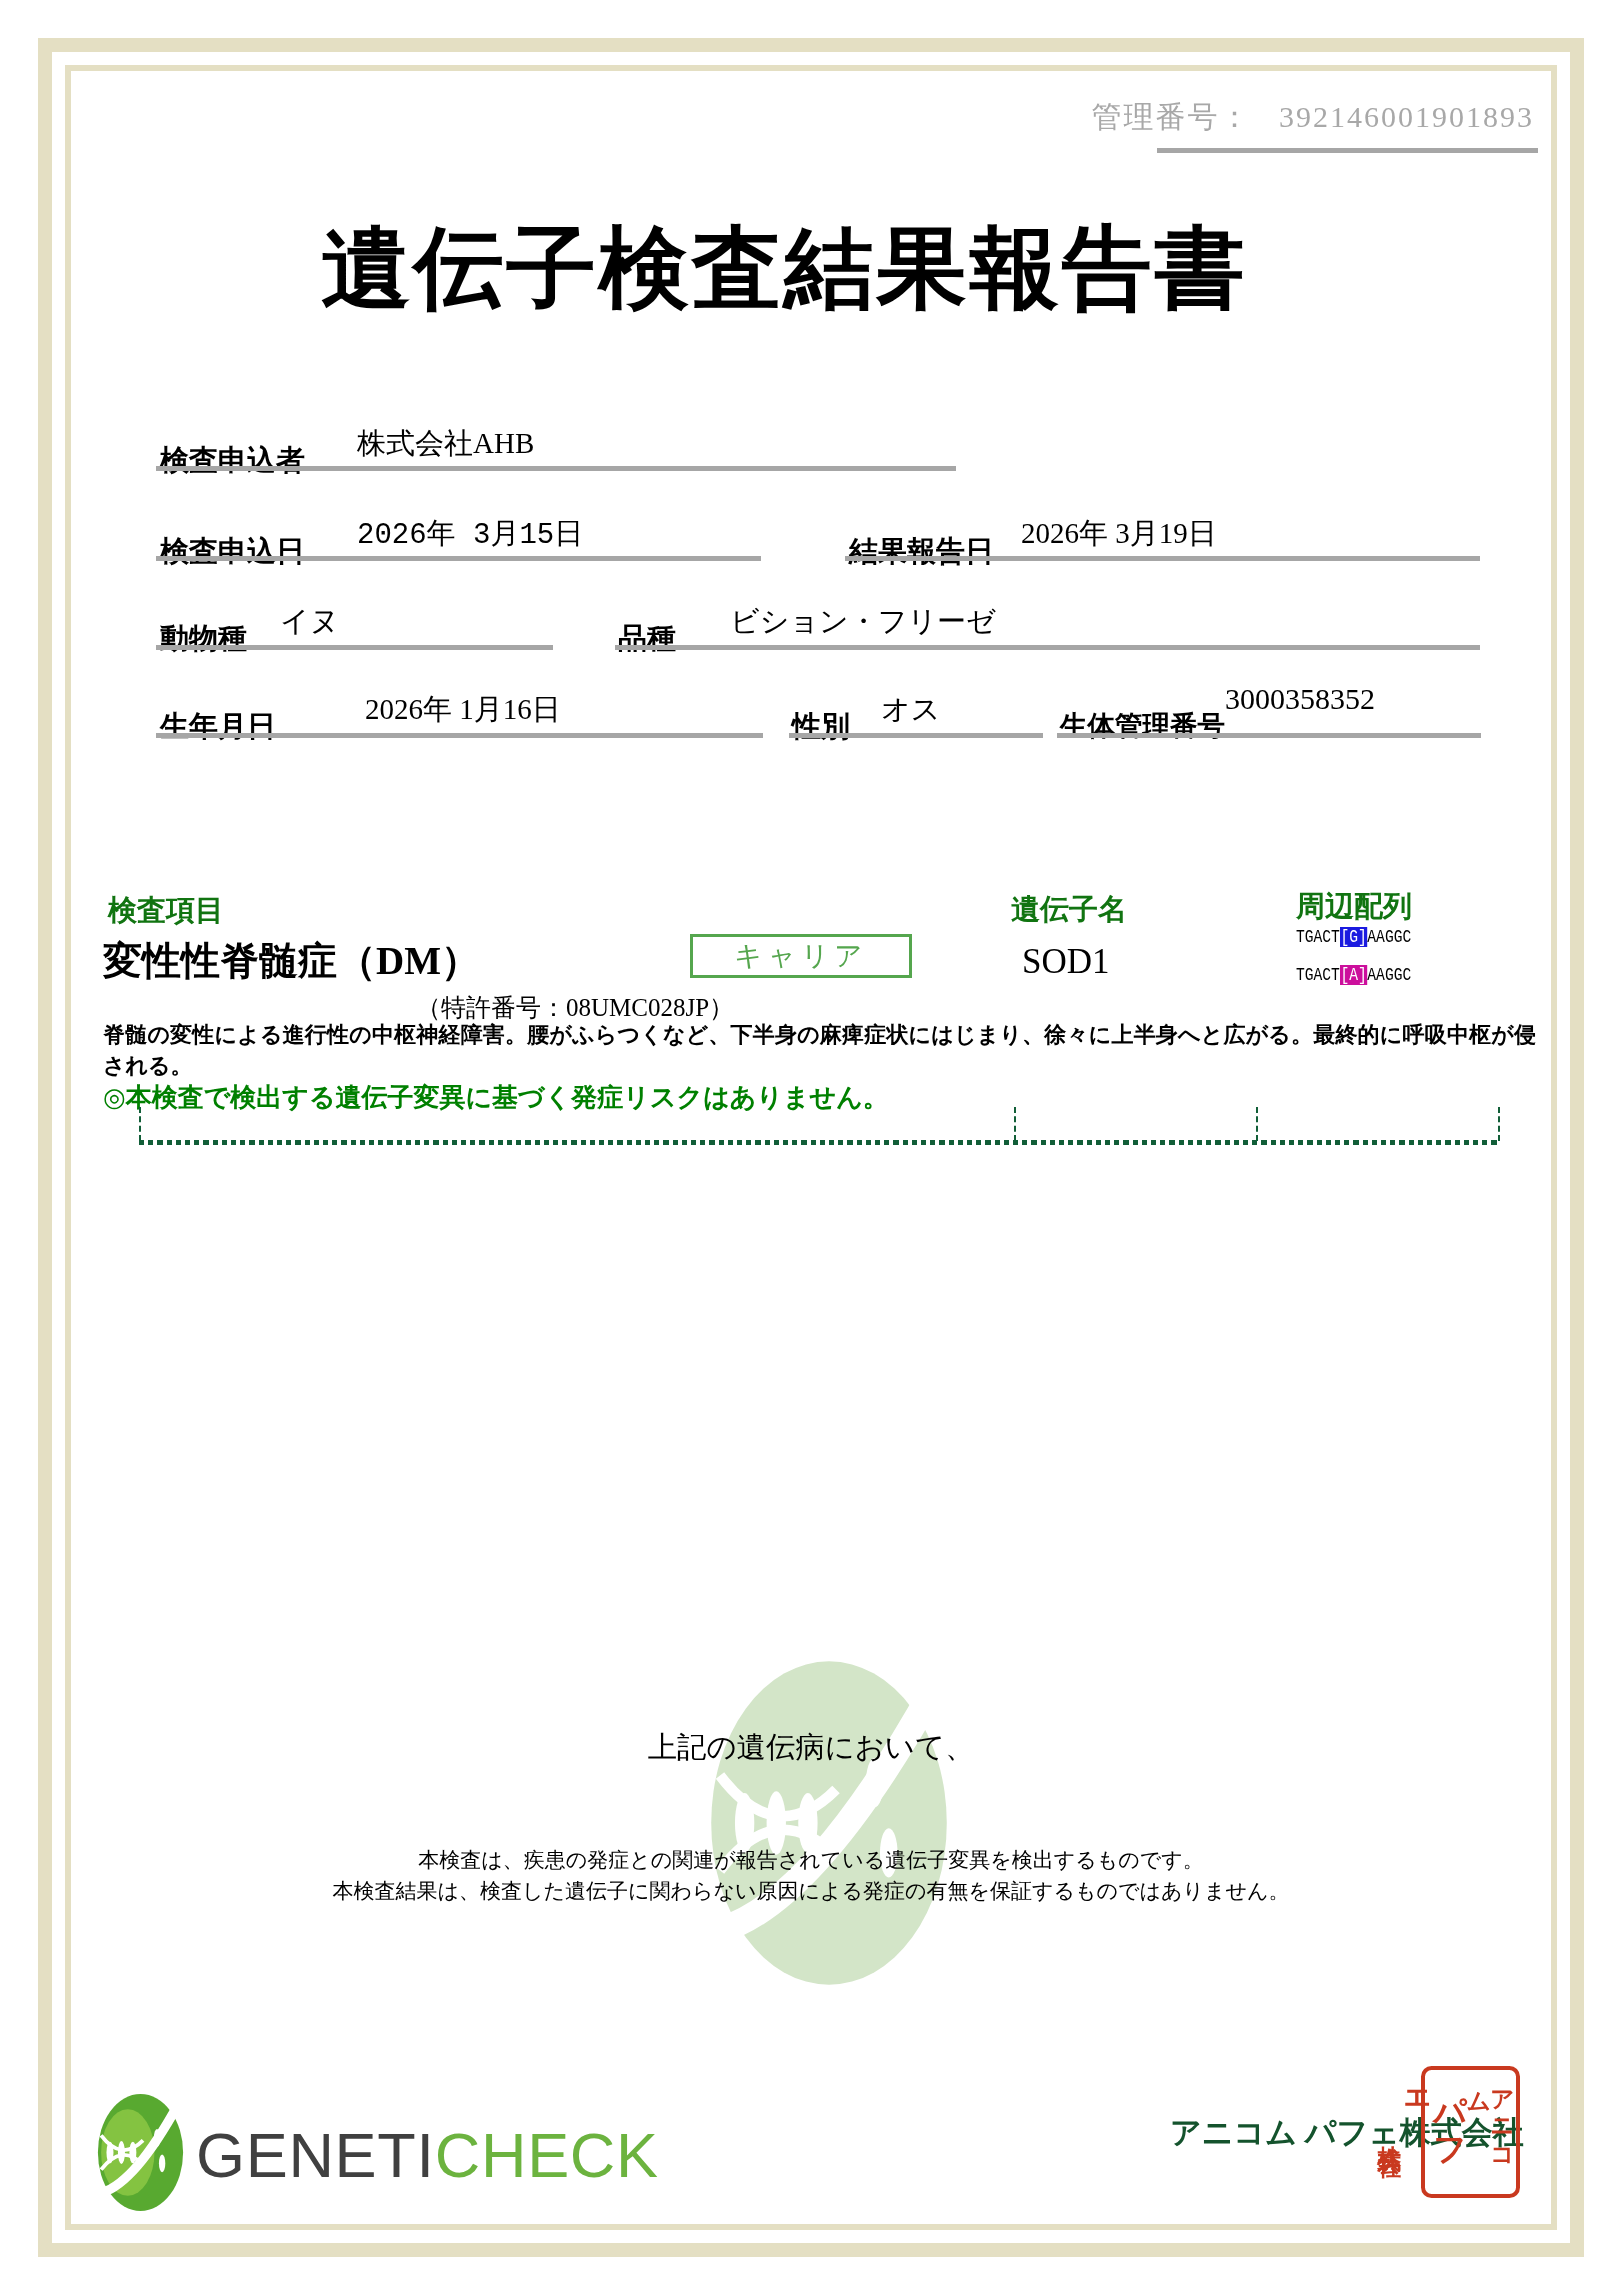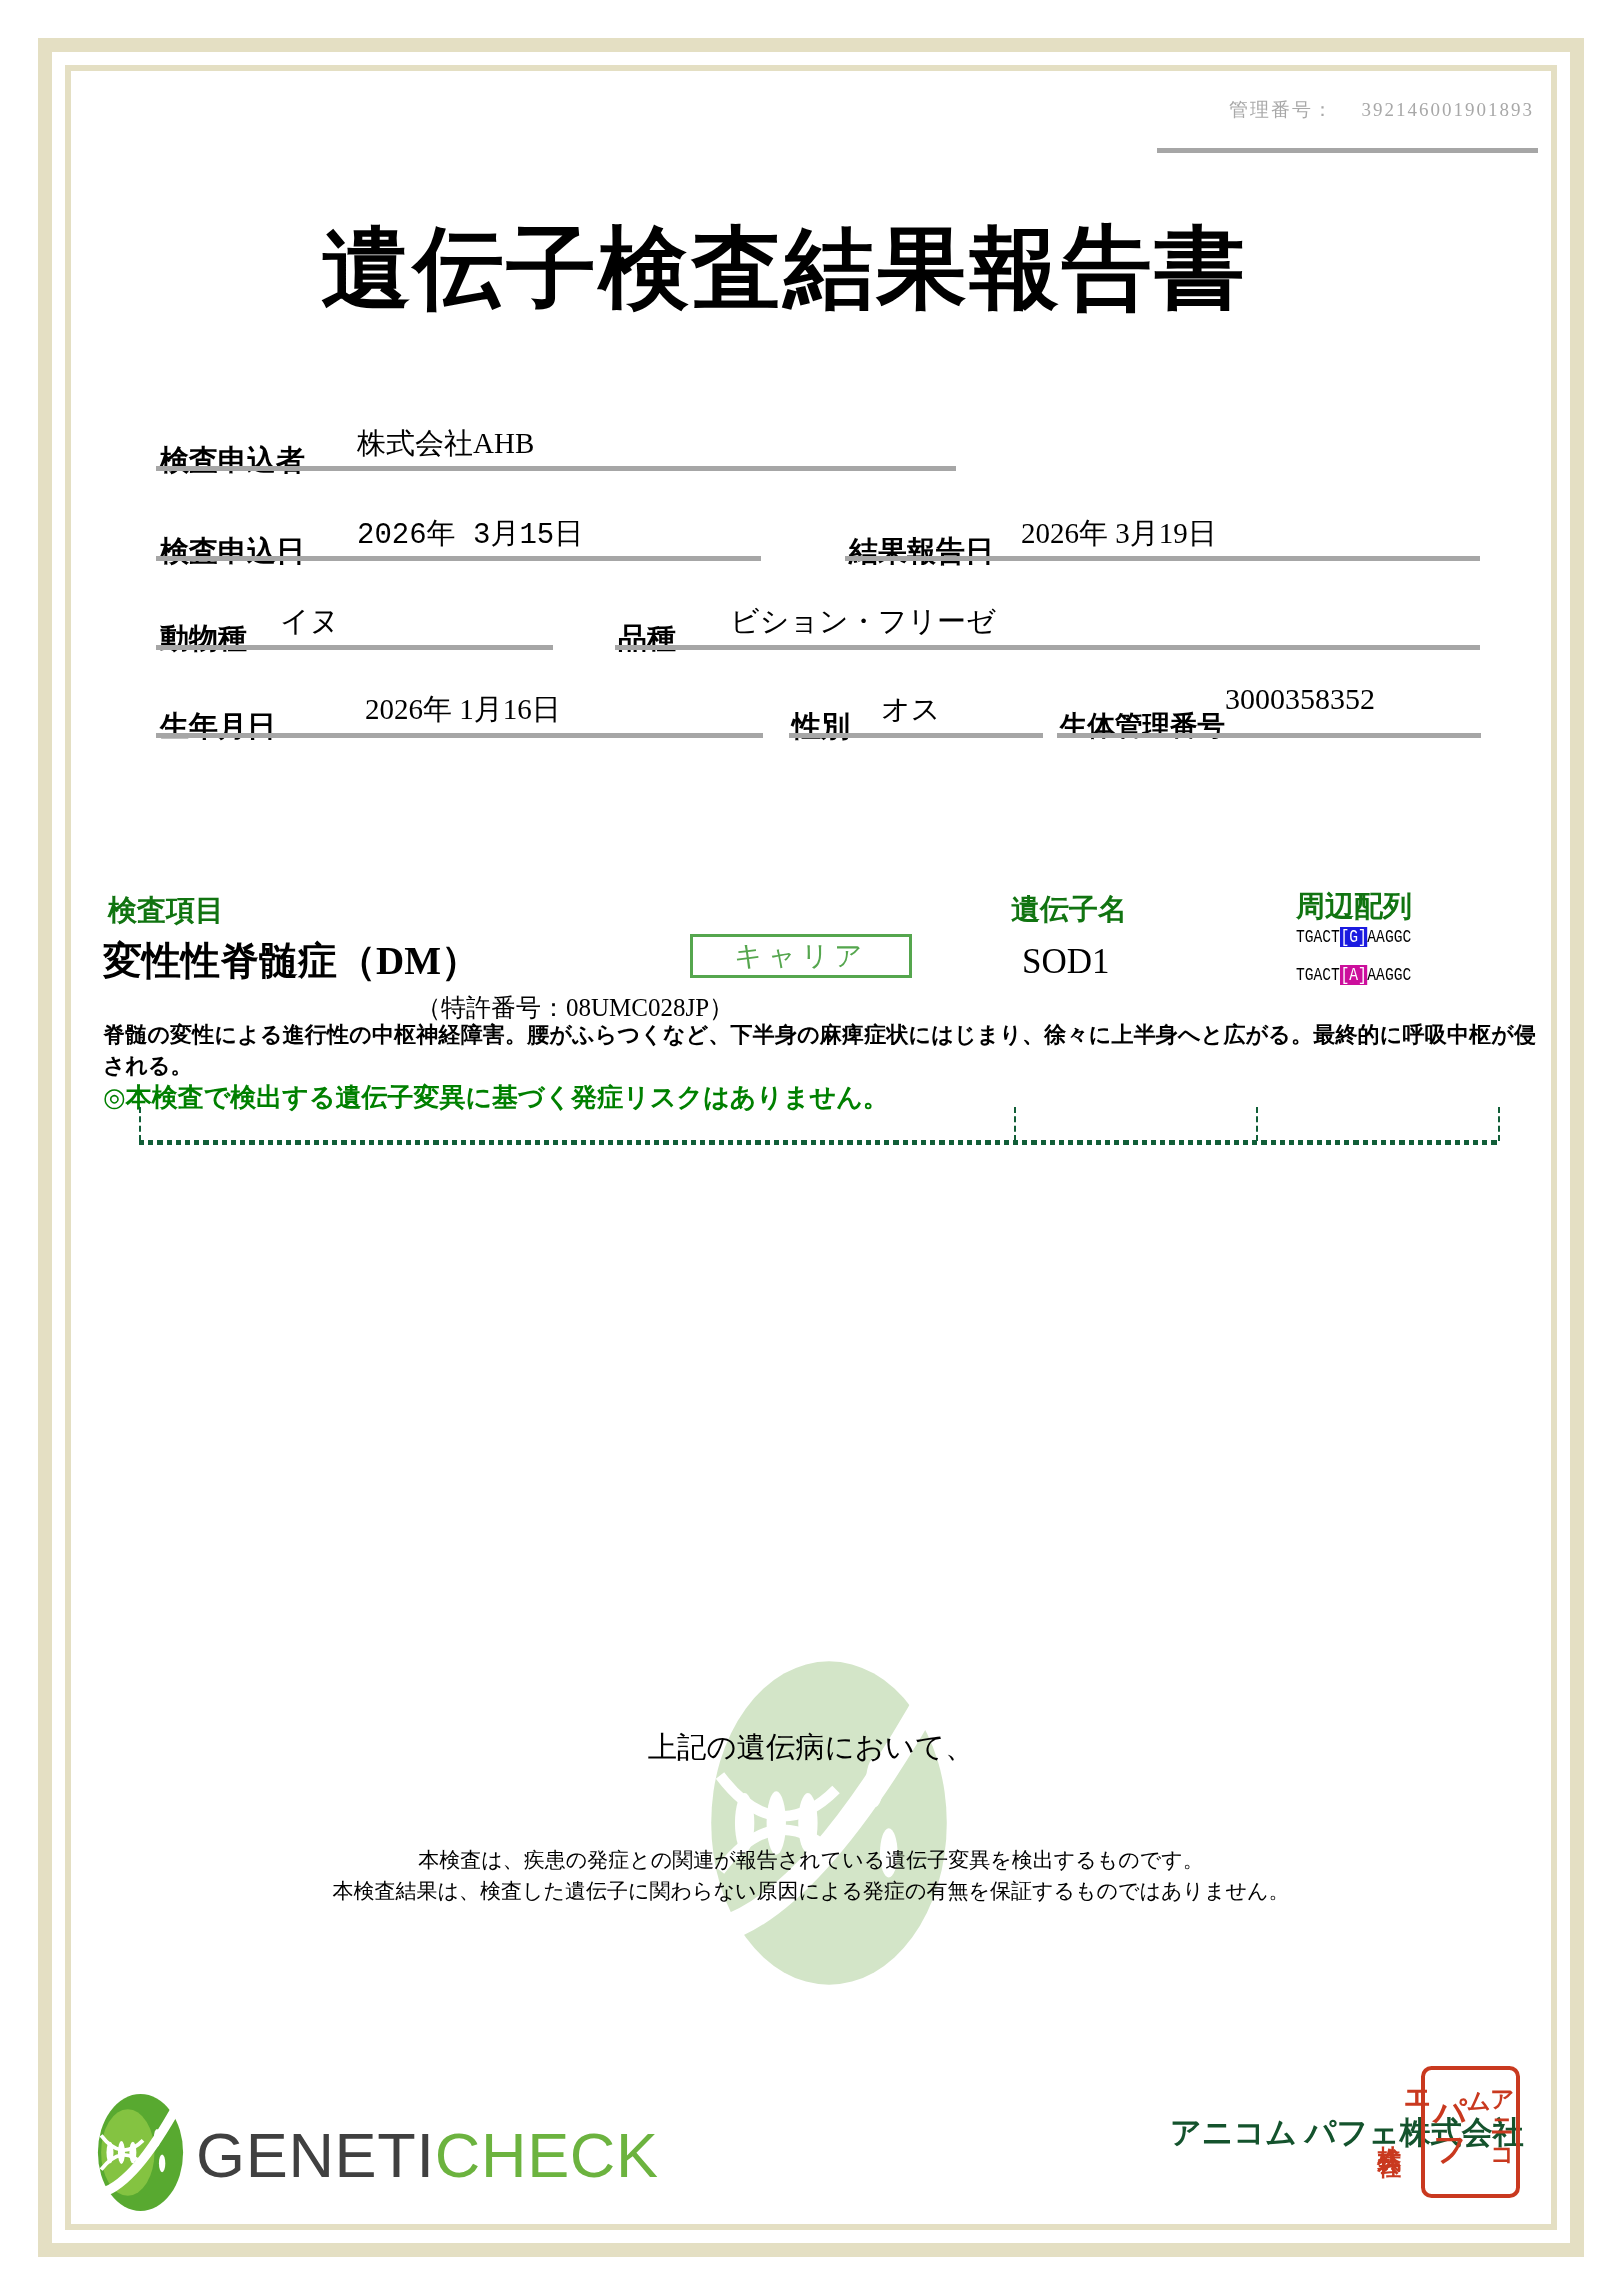--- a/index.html
+++ b/index.html
@@ -17,21 +17,21 @@
   }
   .frame-inner{
     position:absolute;left:65px;top:65px;right:65px;bottom:65px;
     border:6.5px solid #e4dfc3;
   }
   .abs{position:absolute;}
   .gray-line{position:absolute;height:4.6px;background:#a6a6a6;}
   .lbl{font-weight:bold;font-size:29px;color:#000;white-space:nowrap;margin-top:16px;}
   .val{font-size:29px;color:#000;white-space:nowrap;}
   .admin{
-    font-size:19px;color:#a8a8a8;letter-spacing:2px;white-space:nowrap;
+    font-size:30px;color:#a8a8a8;letter-spacing:2px;white-space:nowrap;
   }
   .title{
     width:1568px;text-align:center;
     font-size:90px;font-weight:bold;letter-spacing:2.6px;color:#000;white-space:nowrap;
   }
   .green-hdr{font-size:29px;font-weight:bold;color:#117411;white-space:nowrap;}
   .disease{font-size:39px;font-weight:bold;color:#000;white-space:nowrap;}
   .patent{font-size:25px;color:#000;white-space:nowrap;}
   .carrier-box{
     box-sizing:border-box;

